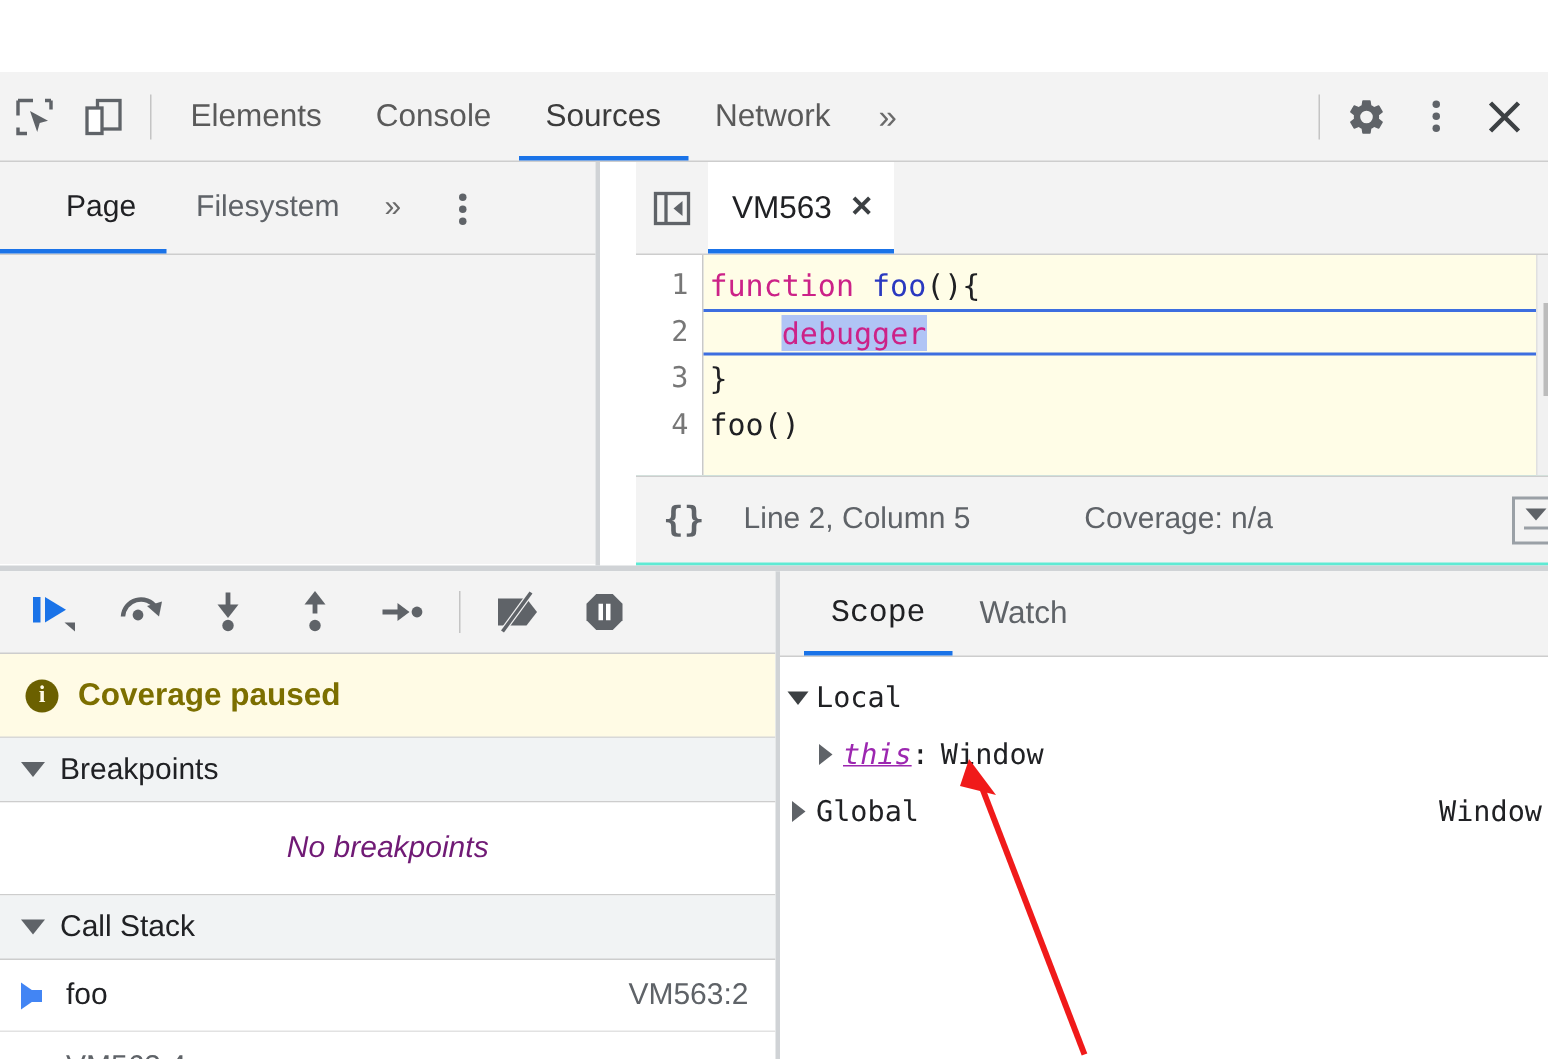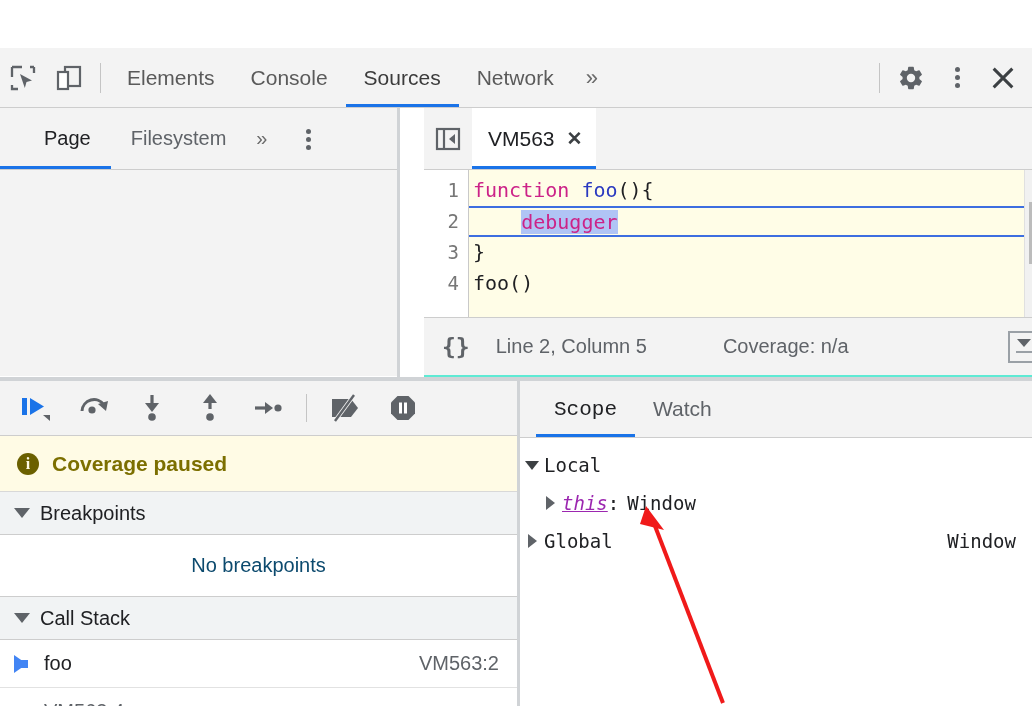--- a/index.html
+++ b/index.html
@@ -191,21 +191,21 @@
     height: 43px; background: #f1f3f4; border-bottom: 1px solid #cdcdcd;
     display: flex; align-items: center; gap: 10px; padding-left: 14px;
     font-size: 20px; color: #202124; cursor: pointer;
   }
   .tri-down {
     width: 0; height: 0; border-left: 8px solid transparent; border-right: 8px solid transparent;
     border-top: 10px solid #5f6368;
   }
   .empty-note {
     height: 62px; display: flex; align-items: center; justify-content: center;
-    font-size: 20px; color: #0c4a6e; background: #fff;
+    font-size: 20px; font-style: italic; color: #701a75; background: #fff;
     border-bottom: 1px solid #cdcdcd;
   }
   .stack-row {
     height: 48px; display: flex; align-items: center; padding: 0 18px 0 14px;
     font-size: 20px; color: #202124; cursor: pointer;
     border-bottom: 1px solid #e2e2e2; background: #fff;
   }
   .stack-row .marker { width: 30px; display: flex; align-items: center; }
   .stack-row .name { flex: 1; }
   .stack-row .loc { color: #5f6368; }
@@ -237,21 +237,21 @@
     font-size: 21px; color: #5f6368; cursor: pointer; position: relative;
   }
   .scope-tab.active { color: #202124; font-family: Liberation Mono, monospace; }
   .scope-tab.active::after {
     content: ""; position: absolute; left: 0; right: 0; bottom: 0;
     height: 3px; background: #1a73e8;
   }
   .scope-body { padding-top: 8px; font-family: "DejaVu Sans Mono", monospace; font-size: 19px; }
   .scope-row {
     height: 38px; display: flex; align-items: center; cursor: pointer;
-    padding-right: 16px;
+    padding-right: 4px;
   }
   .scope-row .tw { width: 24px; display: flex; align-items: center; justify-content: center; }
   .sc-this { color: #9c27b0; font-style: italic; text-decoration: underline; }
   .sc-plain { color: #202124; }
   .sc-val { color: #202124; }
   .scope-row .right { margin-left: auto; }
   .indent-1 { padding-left: 18px; }
   .tri-sm-down {
     width: 0; height: 0; border-left: 7px solid transparent; border-right: 7px solid transparent;
     border-top: 9px solid #3c4043;

